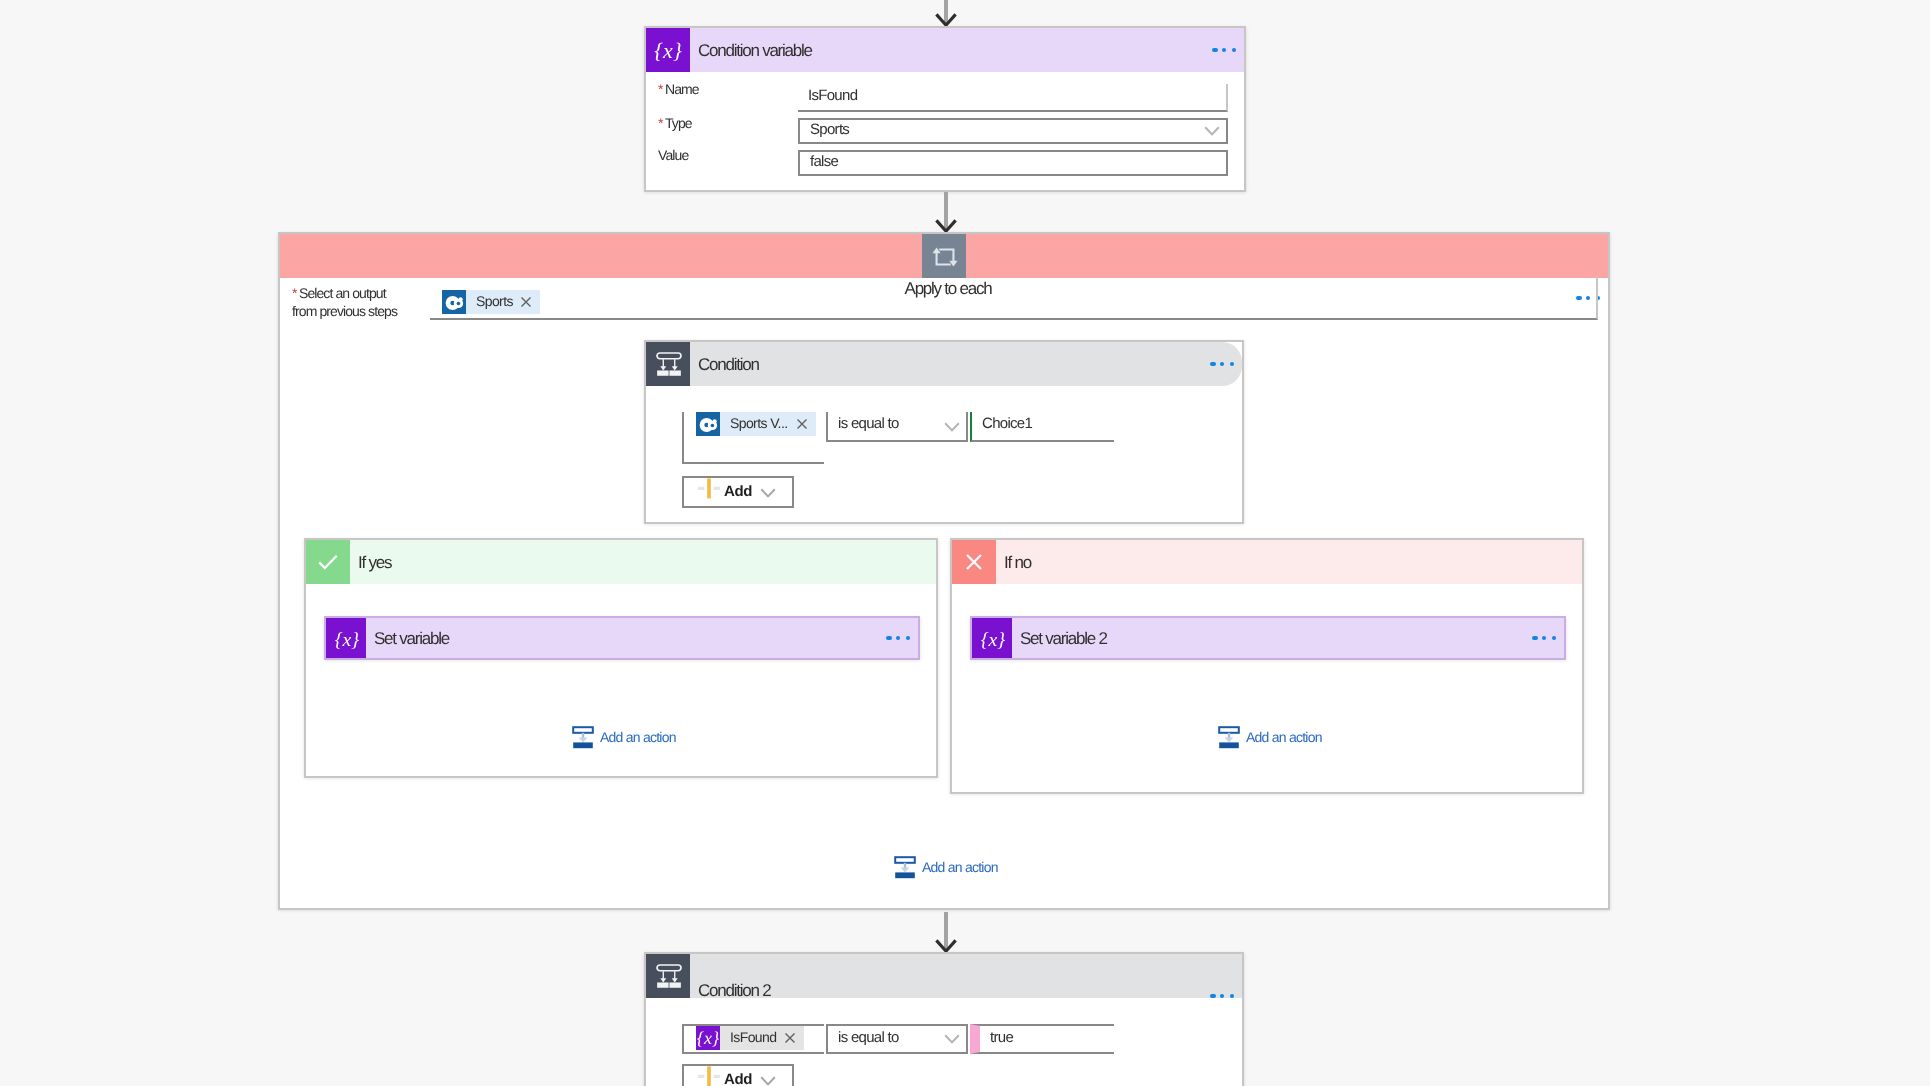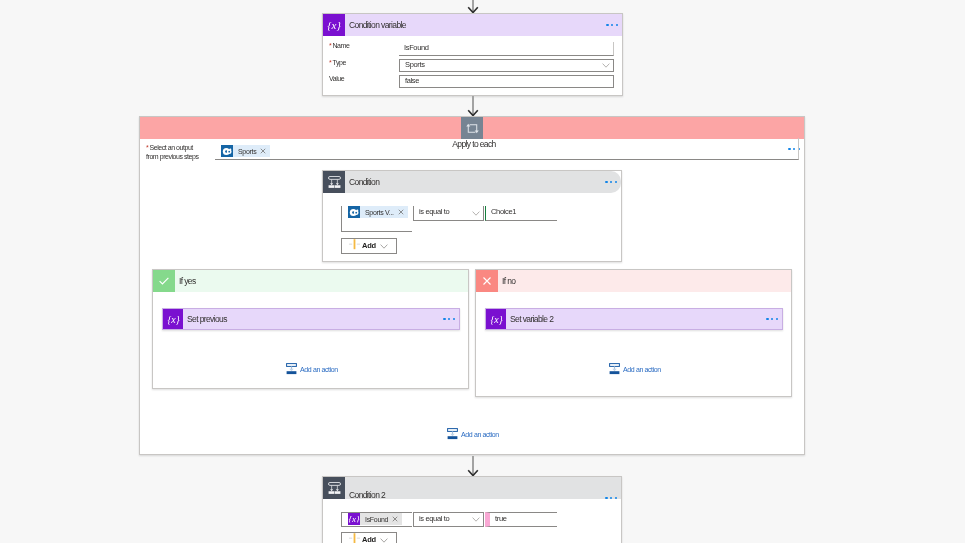--- a/index.html
+++ b/index.html
@@ -199,21 +199,21 @@
         <div class="card-title">If yes</div>
       </div>
 
       <div class="card" style="left:9px;top:38px;width:298px;height:22px;border:1px solid #c8aee3;background:#e7d8fa;">
         <div class="card-head" style="background:#e7d8fa;height:20px;">
           <div class="icon-sq" style="background:#7a10d0;width:20px;height:20px;flex:0 0 20px;">
             <svg width="15" height="15" viewBox="0 0 16 16">
                 <text x="8" y="11.8" font-family="Liberation Serif,serif" font-size="10.5" fill="#fff" text-anchor="middle" font-style="italic">{x}</text>
               </svg>
           </div>
-          <div class="card-title">Set previous</div>
+          <div class="card-title">Set variable</div>
           <div class="dots">
               <i></i>
               <i></i>
               <i></i>
             </div>
         </div>
       </div>
 
       <div class="abs addaction" style="left:133px;top:93px;">
         <svg width="11" height="12" viewBox="0 0 22 24">

